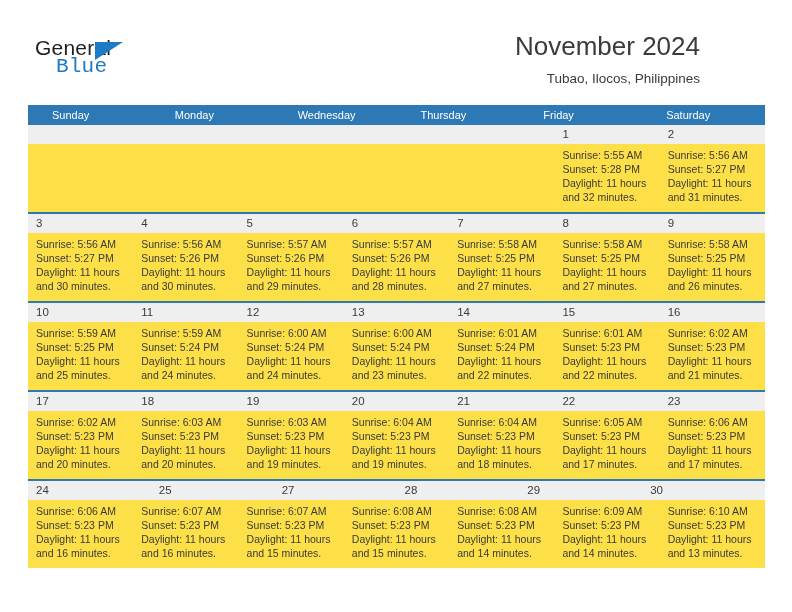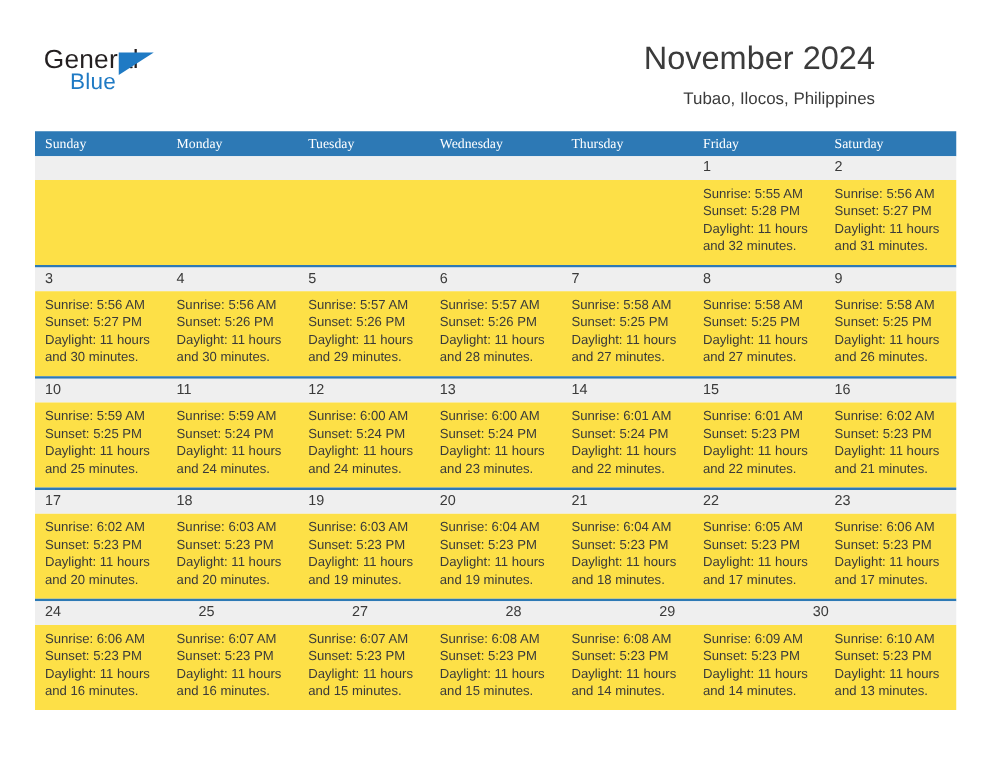--- a/index.html
+++ b/index.html
@@ -44,24 +44,24 @@
     top: 0;
     font-size: 21px;
     letter-spacing: 0.2px;
     color: #231f20;
     font-family: "Liberation Sans", sans-serif;
   }
   .logo-blue {
     position: absolute;
     left: 21px;
     top: 19px;
-    font-size: 18px;
+    font-size: 21px;
     letter-spacing: 0.2px;
     color: #1f7ac4;
-    font-family: Liberation Sans, sans-serif;
+    font-family: Liberation Mono, monospace;
   }
   .logo-triangle {
     position: absolute;
     left: 60px;
     top: 6px;
     width: 0;
     height: 0;
     border-left: 28px solid #1f7ac4;
     border-bottom: 18px solid transparent;
   }
@@ -101,24 +101,24 @@
     display: flex;
     width: 100%;
     background: #2d79b5;
     height: 20px;
   }
   .dow-cell {
     flex: 1 1 0;
     color: #ffffff;
     font-size: 11px;
     line-height: 20px;
-    padding-left: 8px;
+    padding-left: 24px;
     box-sizing: border-box;
     white-space: nowrap;
-    font-family: Liberation Serif, serif;
+    font-family: Liberation Sans, sans-serif;
   }
 
   .week {
     width: 100%;
     border-top: 2px solid #2d79b5;
     box-sizing: border-box;
   }
   .week:first-of-type {
     border-top: none;
   }
@@ -175,21 +175,20 @@
       <div class="cal-title">November 2024</div>
       <div class="cal-subtitle">Tubao, Ilocos, Philippines</div>
     </div>
 
   </div>
 
   <div class="calendar">
     <div class="dow-row" id="dow-row">
         <div class="dow-cell">Sunday</div>
         <div class="dow-cell">Monday</div>
-        <div class="dow-cell">Tuesday</div>
         <div class="dow-cell">Wednesday</div>
         <div class="dow-cell">Thursday</div>
         <div class="dow-cell">Friday</div>
         <div class="dow-cell">Saturday</div>
       </div>
     <div id="weeks-container">
         <div class="week">
           <div class="week-numbers">
             <div class="num-cell"></div>
             <div class="num-cell"></div>

